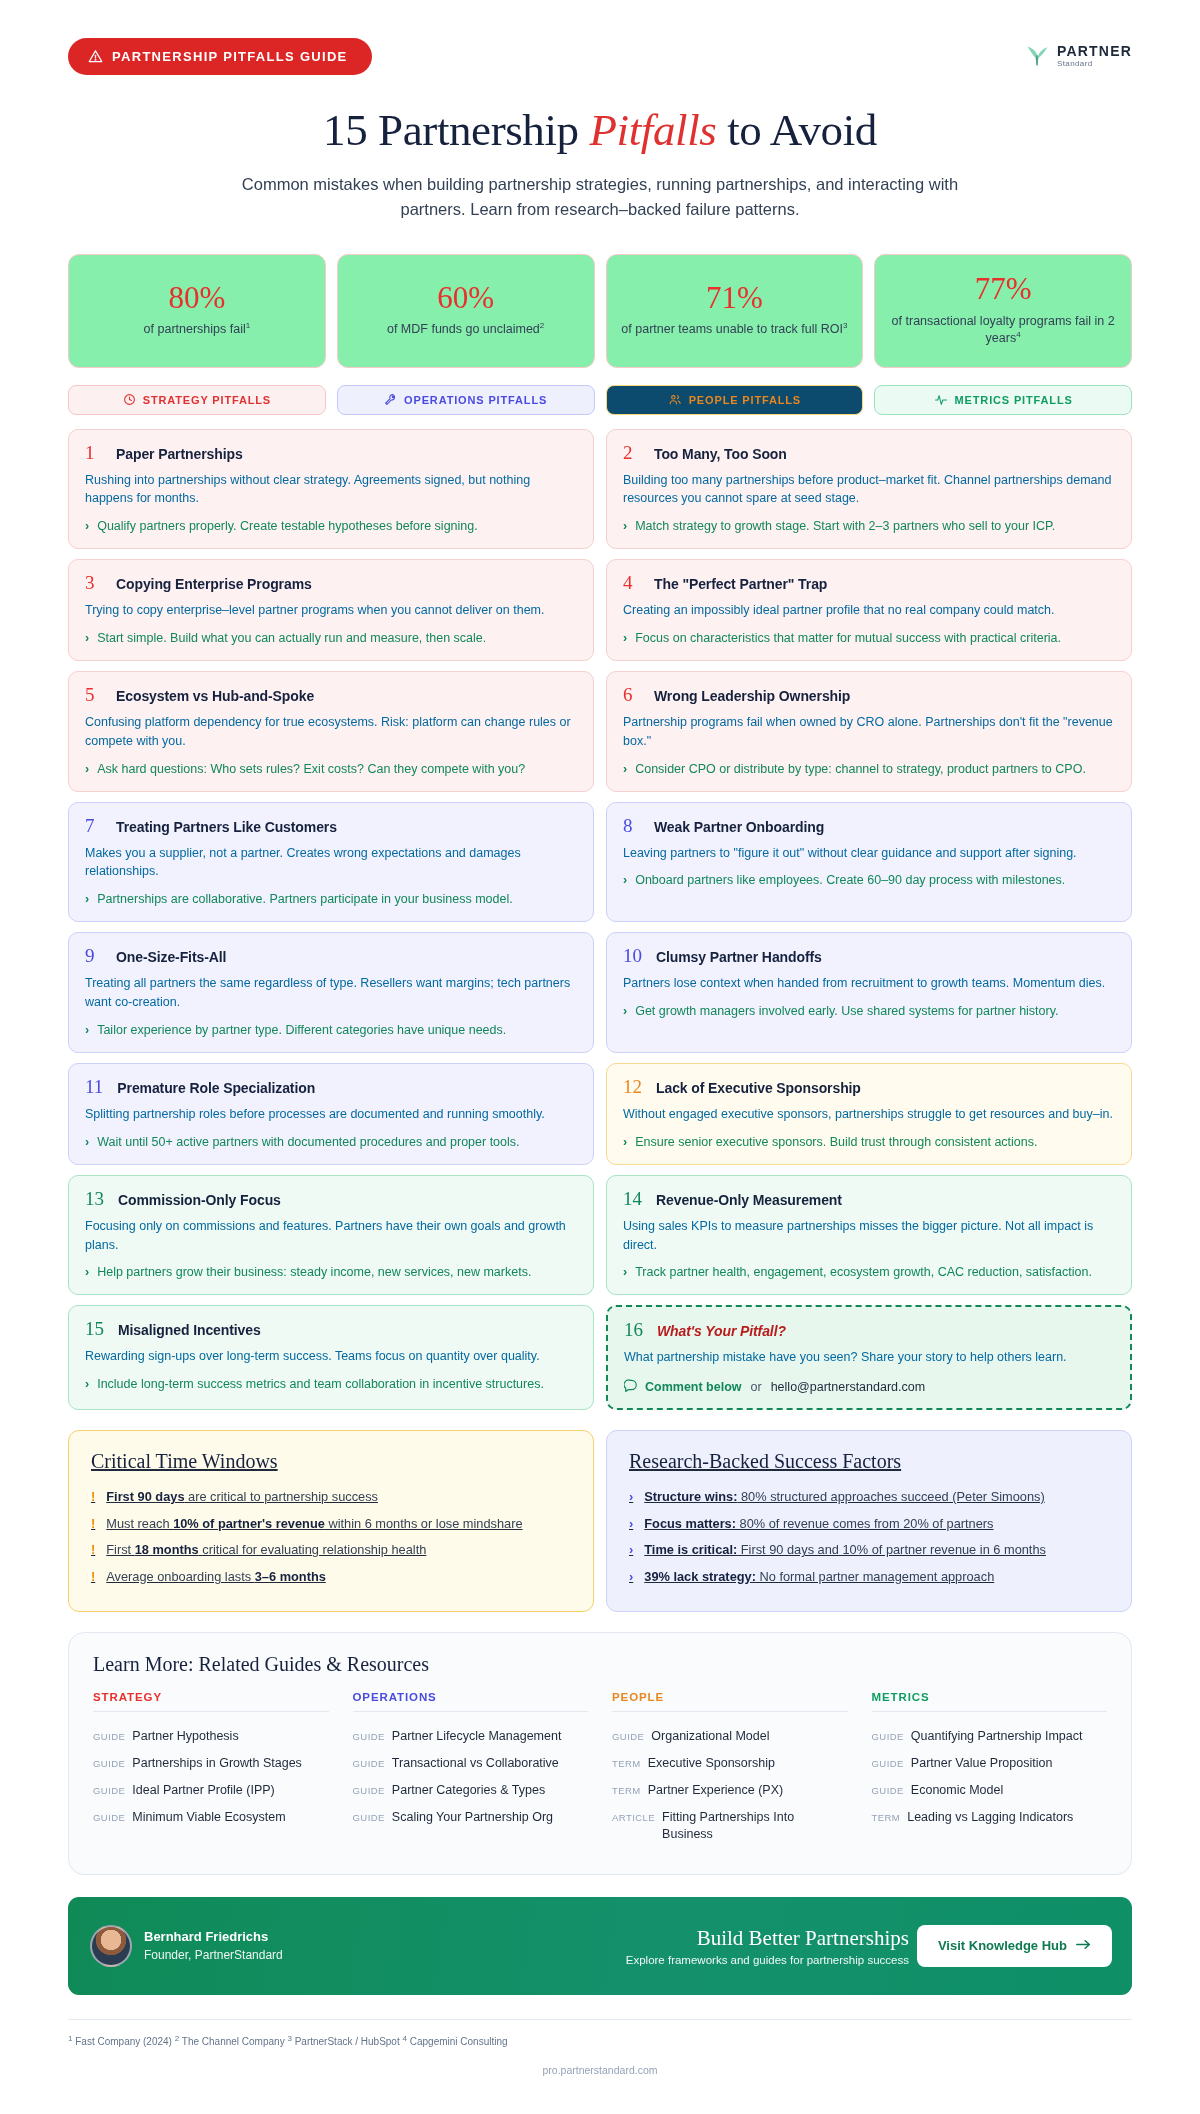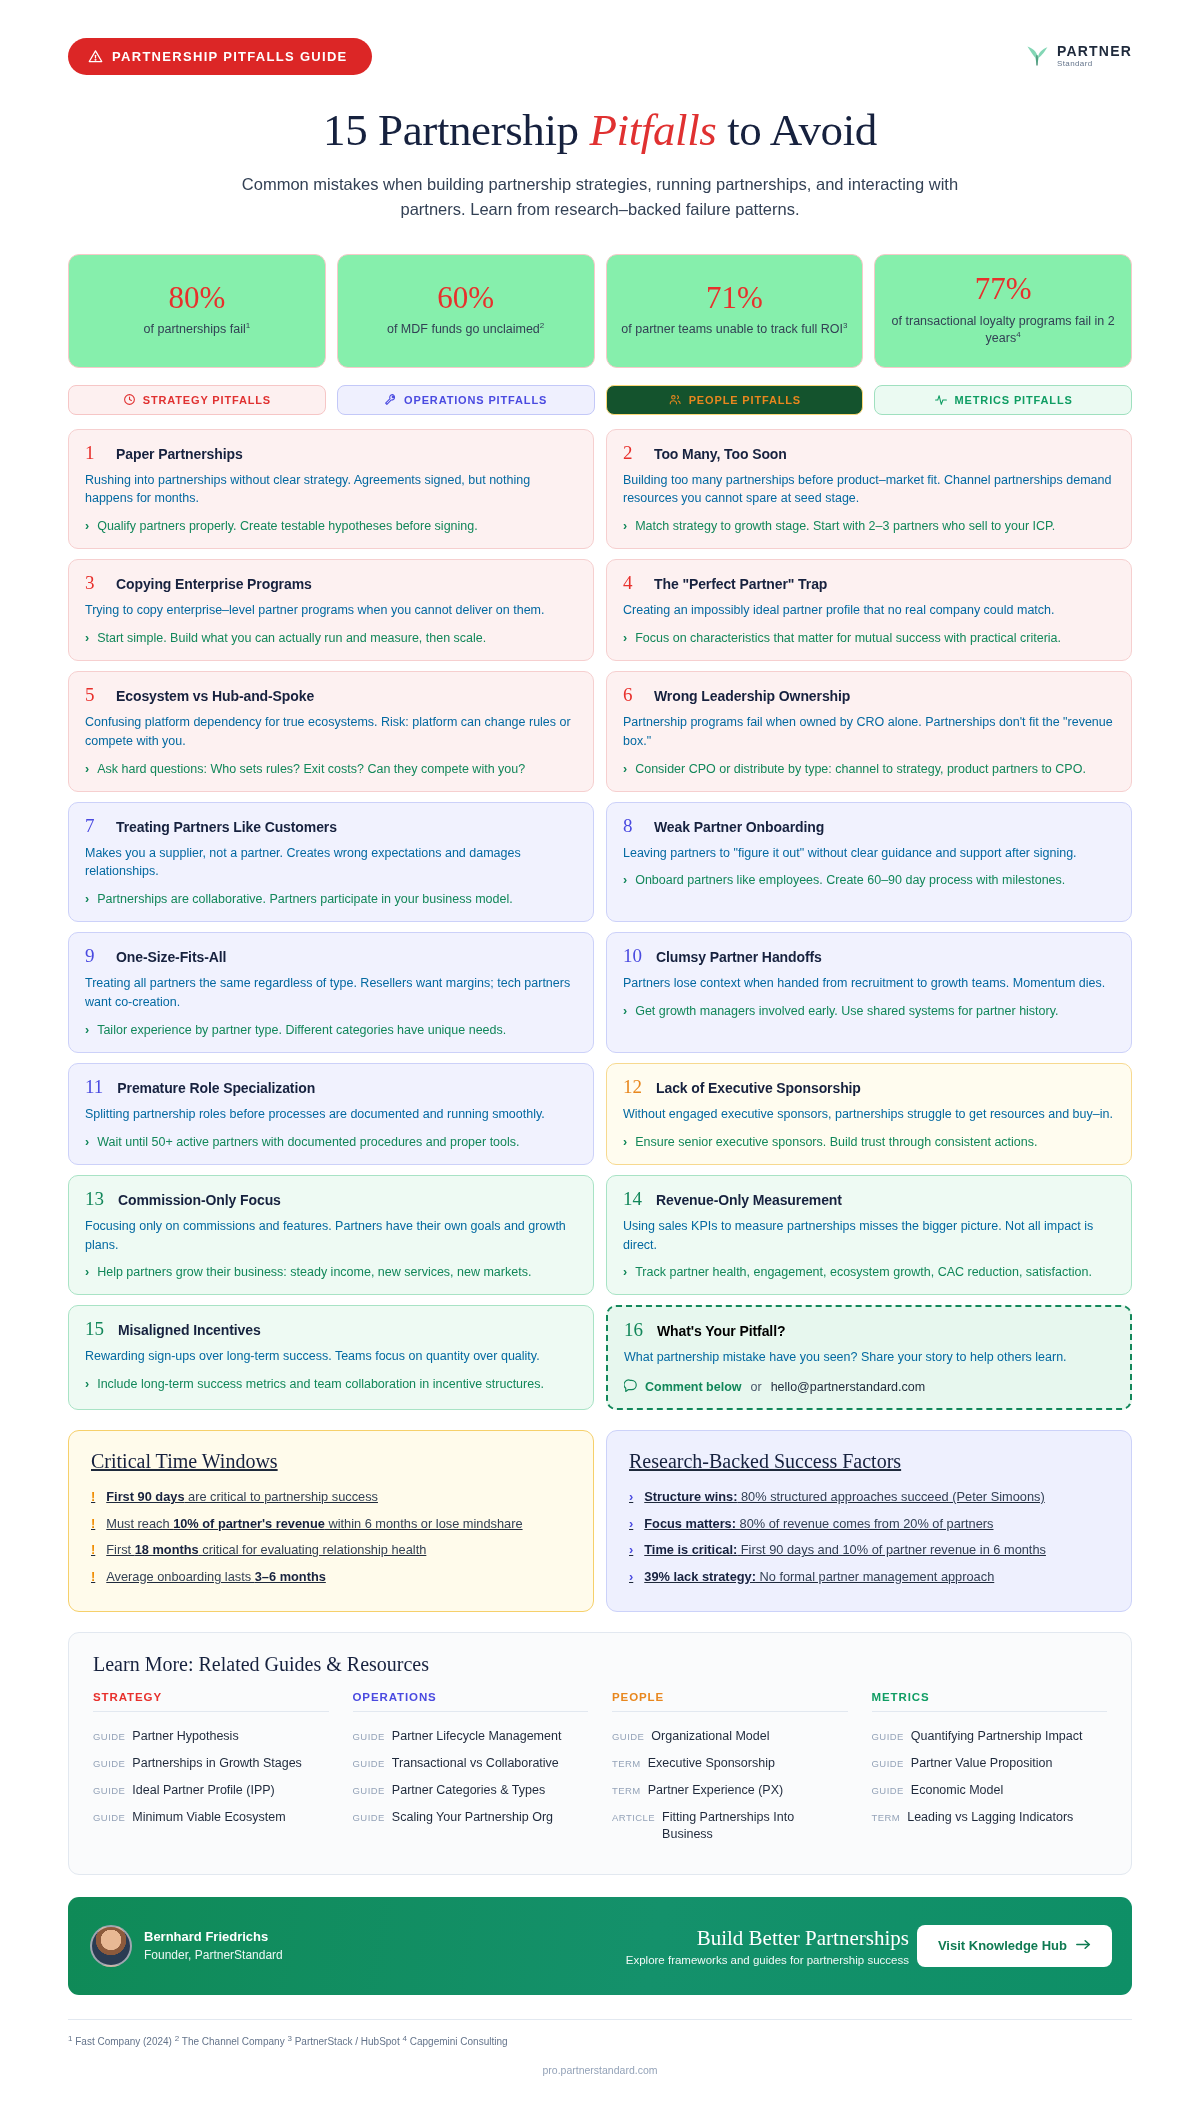--- a/index.html
+++ b/index.html
@@ -63,21 +63,21 @@
   
   .cats { display: grid; grid-template-columns: repeat(4, 1fr); gap: 11px; margin-top: 17px; }
   .cat {
     border-radius: 8px; border: 1px solid; height: 30px;
     display: flex; align-items: center; justify-content: center; gap: 7px;
     font-size: 11px; font-weight: 700; letter-spacing: .85px;
   }
   .cat svg { display: block; }
   .cat.strategy   { background: #fdf0f0; border-color: #f6c6c6; color: #e03131; }
   .cat.operations { background: #eff0fe; border-color: #c3c8f8; color: #4a4ae0; }
-  .cat.people     { background: #14532d; border-color: #fbd876; color: #e8871e; }
+  .cat.people     { background: #0c4a6e; border-color: #fbd876; color: #e8871e; }
   .cat.metrics    { background: #ebfaf2; border-color: #9fe0bf; color: #0f9d63; }
 
   
   .grid { display: grid; grid-template-columns: 1fr 1fr; gap: 10px 12px; margin-top: 14px; }
   .card {
     border-radius: 10px; border: 1px solid; padding: 13px 15px 13px 16px;
     display: flex; flex-direction: column;
   }
   .card.s  { background: #fdf1f1; border-color: #f6cfcf; }
   .card.o  { background: #f1f2fe; border-color: #ccd1f9; }
@@ -87,21 +87,21 @@
   .card-head { display: flex; align-items: baseline; gap: 14px; }
   .card-num {
     font-family: "Liberation Serif", serif;
     font-size: 19px; line-height: 1; font-weight: 400; min-width: 17px;
   }
   .card.s .card-num { color: #e8302c; }
   .card.o .card-num { color: #4a4ae0; }
   .card.p .card-num { color: #e8871e; }
   .card.m .card-num, .card.cta .card-num { color: #12875a; }
   .card-title { font-size: 14px; font-weight: 700; color: #16213e; letter-spacing: -0.1px; }
-  .card.cta .card-title { color: #000000; }
+  .card.cta .card-title { color: #b91c1c; font-style: italic; }
   .card-desc { margin-top: 9px; font-size: 12.5px; line-height: 1.5; color: #0369a1; }
   .card-fix {
     margin-top: 9px; display: flex; gap: 8px;
     font-size: 12.5px; line-height: 1.45; color: #12875a; font-weight: 400;
   }
   .card-fix .chev { color: #12875a; font-weight: 700; flex: 0 0 auto; }
   .cta-actions { margin-top: 11px; display: flex; align-items: center; gap: 9px; font-size: 12.5px; }
   .cta-actions .comment { display: inline-flex; align-items: center; gap: 7px; font-weight: 700; color: #12875a; }
   .cta-actions .or { color: #475569; }
   .cta-actions .mail { color: #1e293b; }
@@ -115,21 +115,21 @@
     font-family: "Liberation Serif", serif;
     font-weight: 400; font-size: 20px; color: #16213e; margin-bottom: 11px;
   }
   .panel li { list-style: none; display: flex; gap: 11px; font-size: 12.8px; line-height: 1.45; color: #334155; padding: 4px 0; }
   .panel.warn .mk { color: #f08c00; font-weight: 700; }
   .panel.info .mk { color: #4a4ae0; font-weight: 700; }
   .panel b { color: #16213e; font-weight: 700; }
 
   
   .resources {
-    margin-top: 20px; border: 1px solid #e2e8f0; border-radius: 11px;
+    margin-top: 20px; border: 1px solid #e2e8f0; border-radius: 16px;
     background: #fafbfc; padding: 20px 24px 26px;
   }
   .resources h2 {
     font-family: "Liberation Serif", serif;
     font-weight: 400; font-size: 20px; color: #16213e; margin-bottom: 15px;
   }
   .rescols { display: grid; grid-template-columns: repeat(4, 1fr); gap: 24px; }
   .rescol h3 { font-size: 11.5px; font-weight: 700; letter-spacing: .9px; padding-bottom: 8px; }
   .rescol.c0 h3 { color: #e8302c; }
   .rescol.c1 h3 { color: #4a4ae0; }

